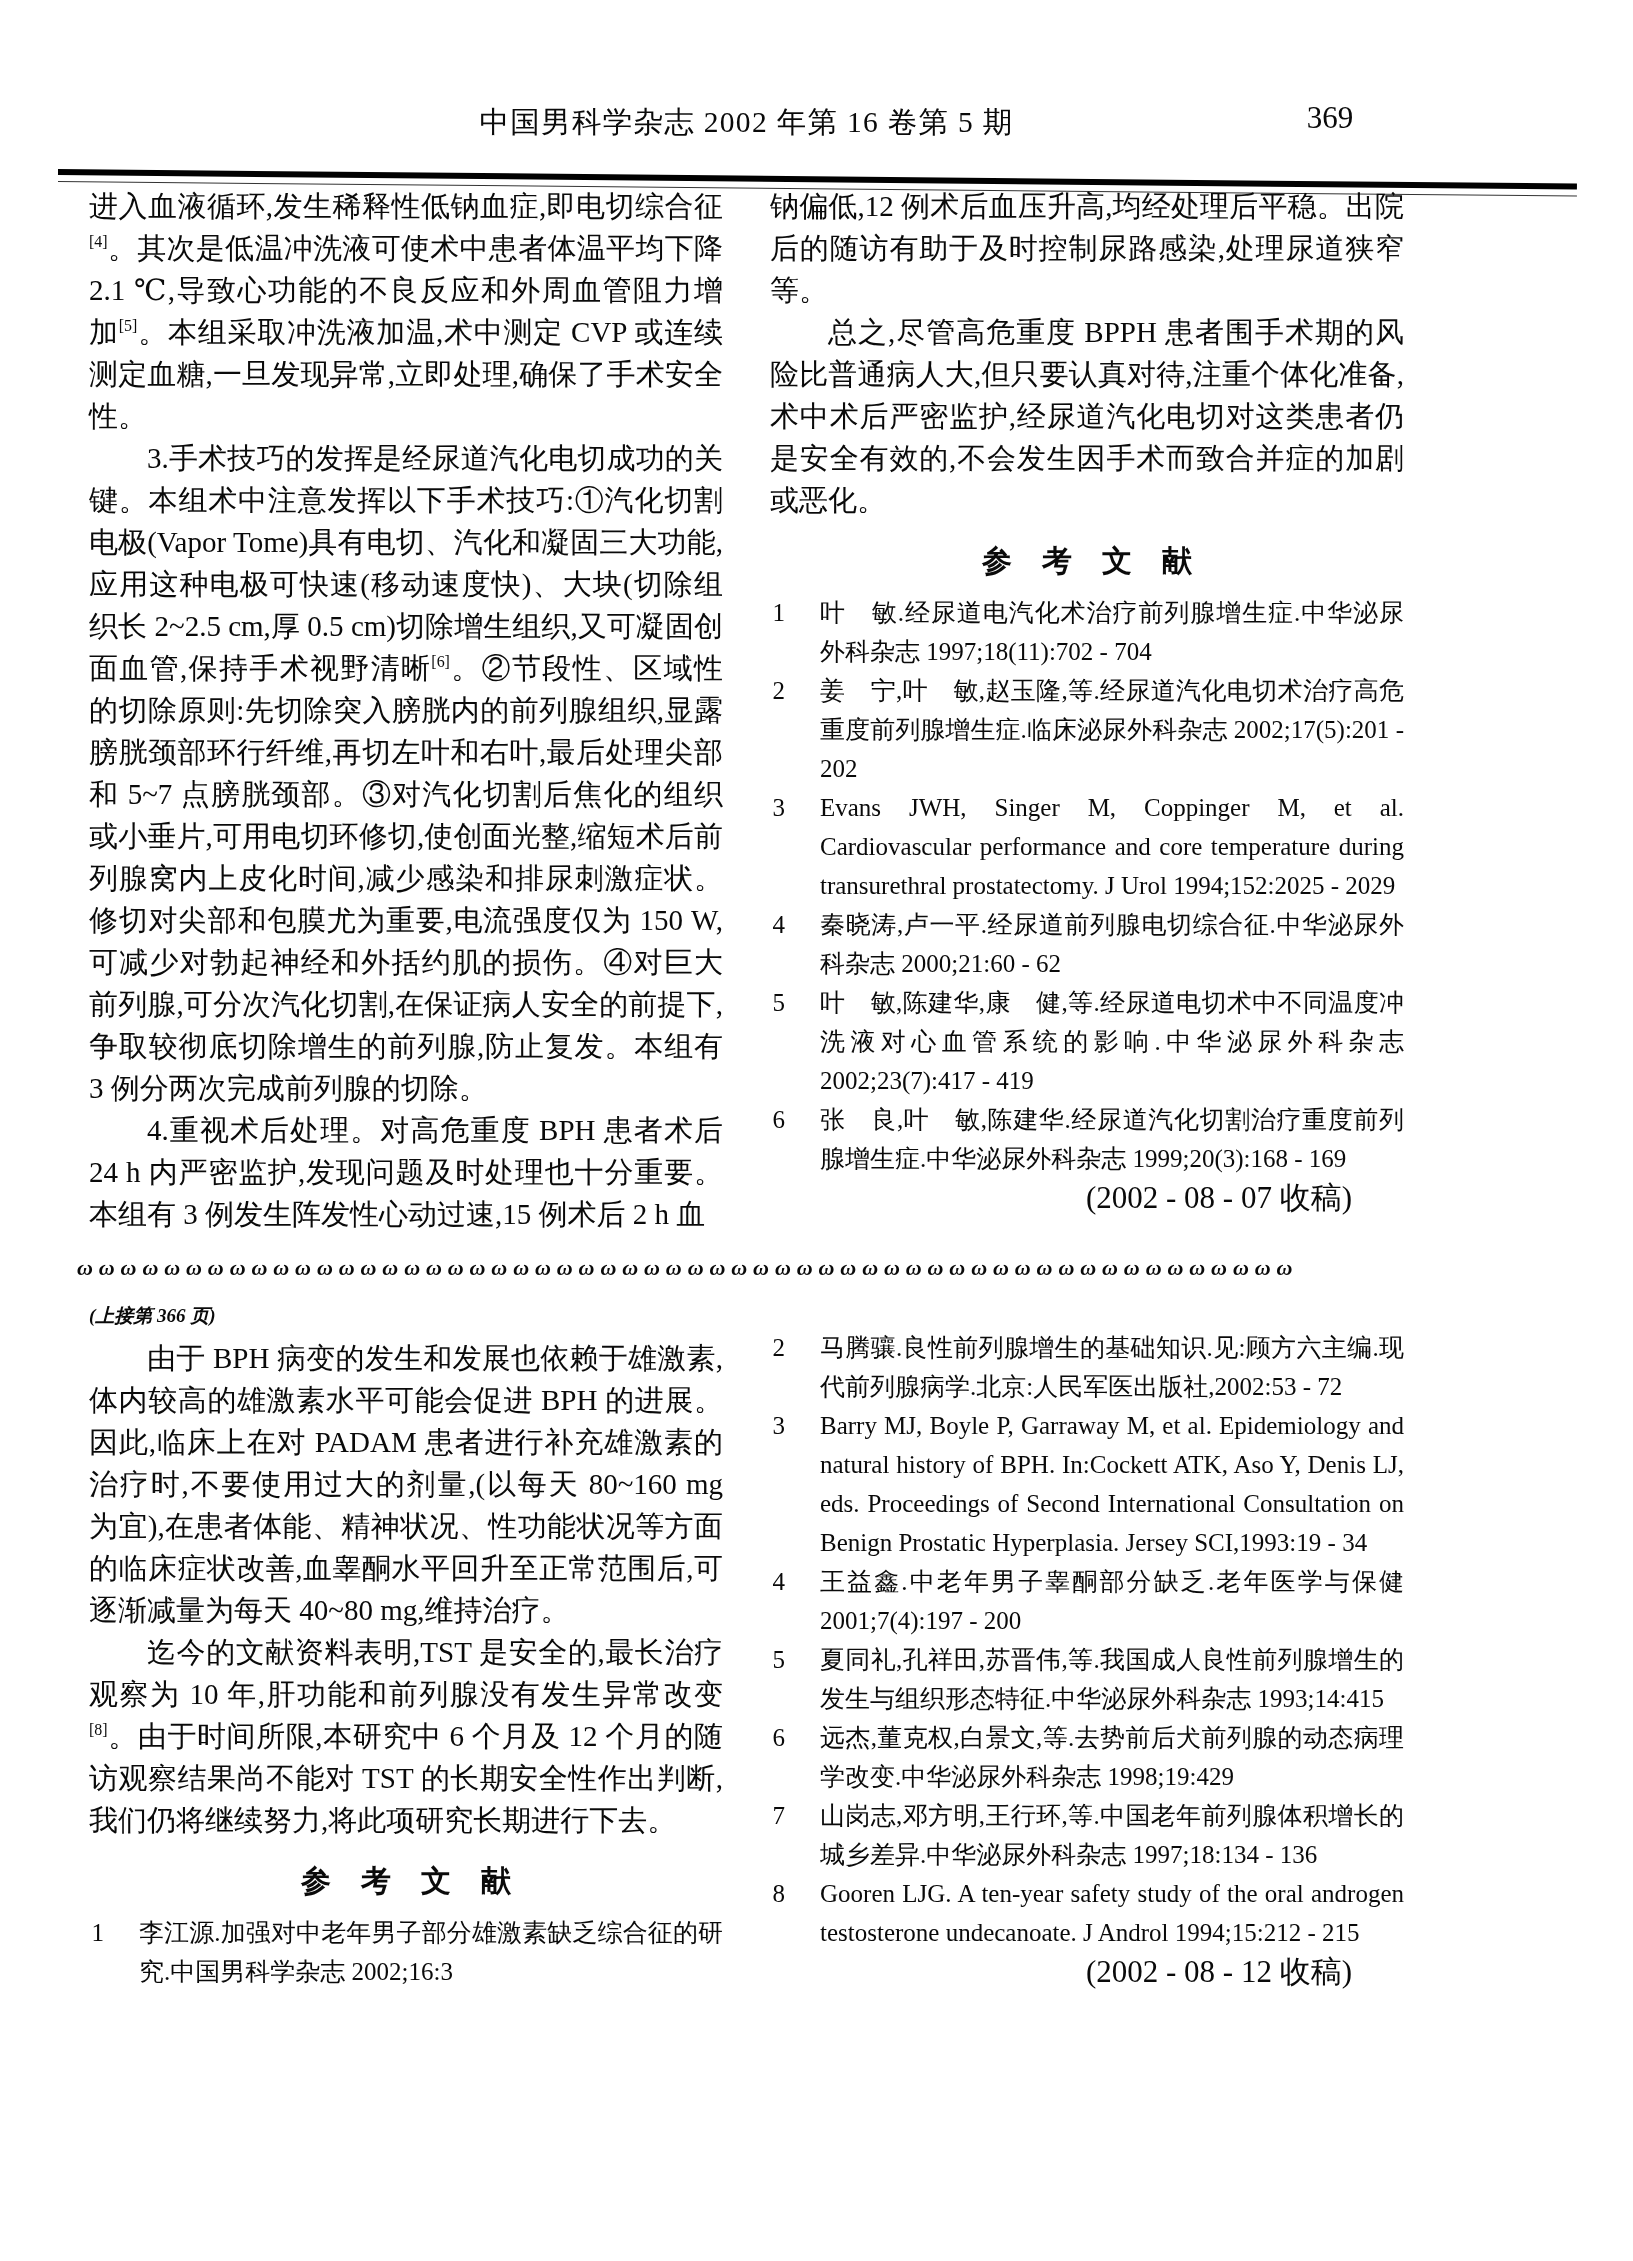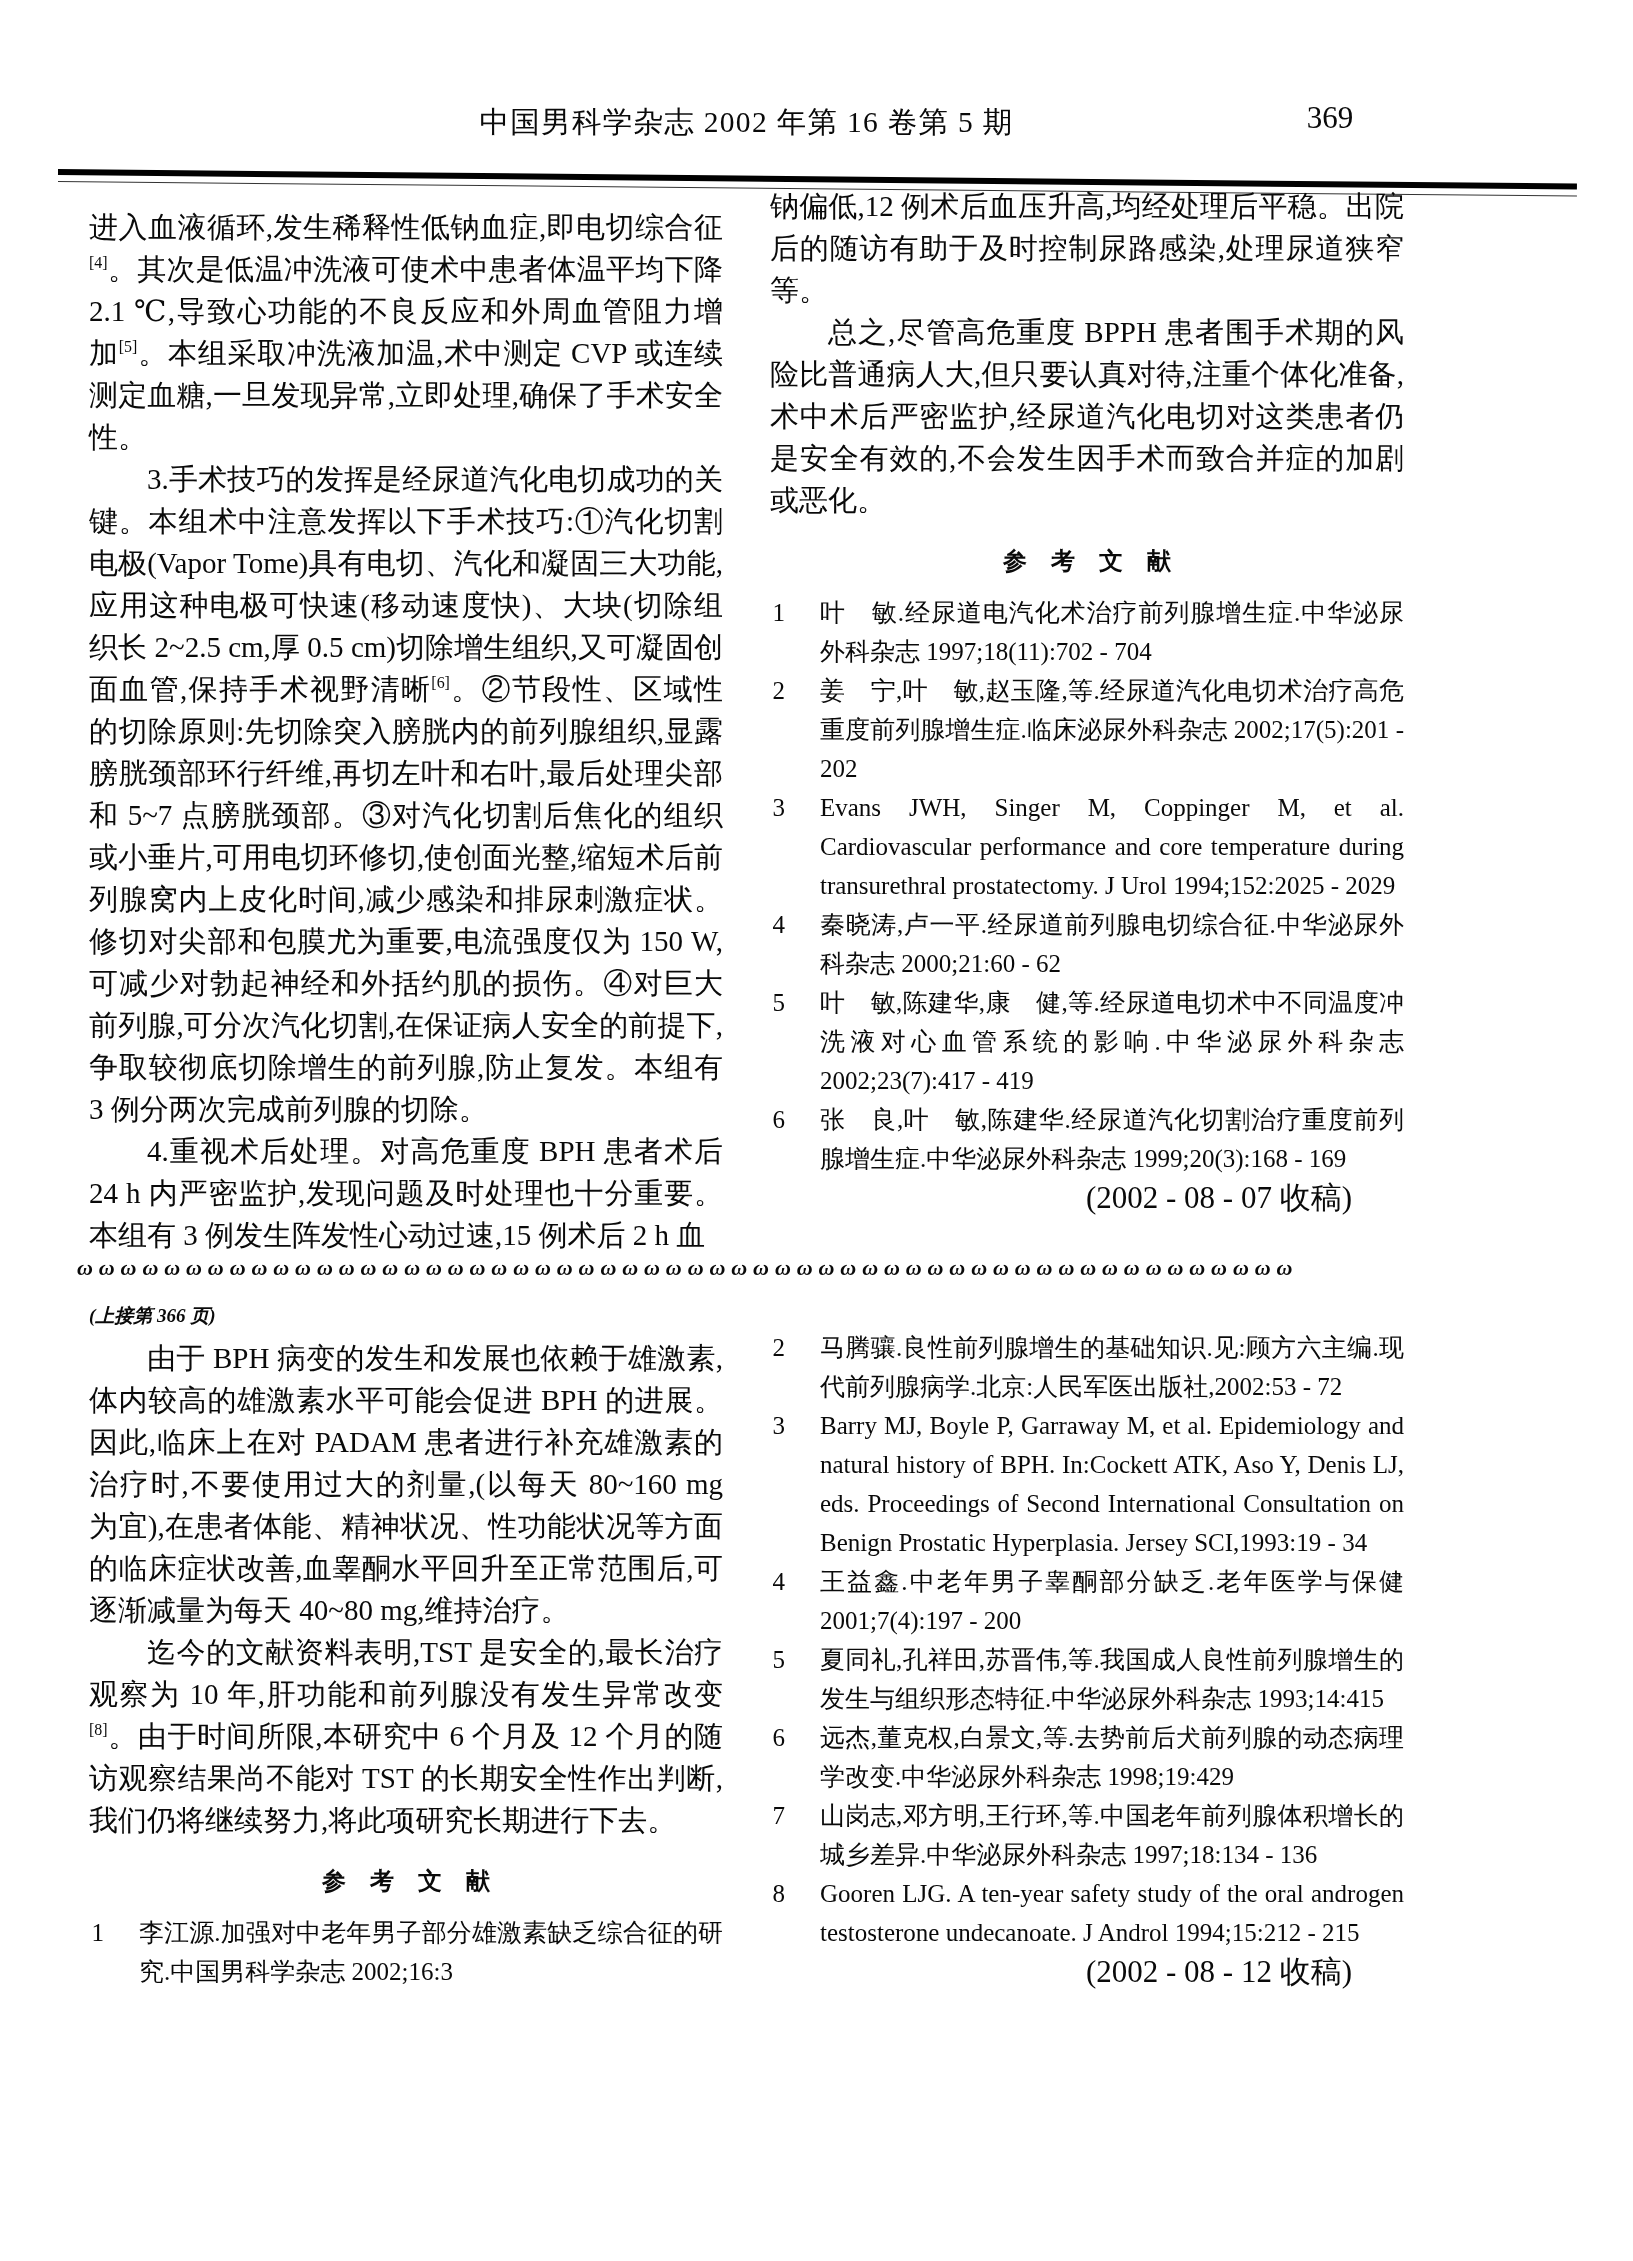--- a/index.html
+++ b/index.html
@@ -27,31 +27,31 @@
   .header-rule-echo{
     position:absolute;top:181px;left:58px;width:1519px;height:1.3px;
     background:#333;transform:rotate(0.55deg);transform-origin:left center;
   }
   
   .col{
     position:absolute;width:634px;
     font-size:29px;line-height:42px;
     text-align:justify;
   }
-  .col-left-top   {left:89px; top:185px;margin-top:21px;}
+  .col-left-top   {left:89px; top:185px;}
   .col-right-top  {left:770px;top:185px;}
   .col-left-bot   {left:89px; top:1295px;}
   .col-right-bot  {left:770px;top:1328px;}
   .para{margin:0;}
   .para.indent{text-indent:2em;}
   sup{font-size:0.55em;line-height:0;vertical-align:super;}
   
   .refs-heading{
     margin:17px 0 9.2px 0;
-    text-align:center;font-weight:bold;font-size:24px;line-height:46px;
+    text-align:center;font-weight:bold;font-size:30px;line-height:46px;
   }
   .ref-list{margin-top:6.5px;font-size:25px;line-height:39px;}
   .ref{position:relative;padding-left:50px;margin:0;}
   .ref-num{position:absolute;left:2.6px;top:0;}
   .received{
     font-size:31px;line-height:39px;text-align:right;padding-right:52px;
   }
   .continued-note{font-weight:bold;font-size:19px;line-height:42px;font-style:italic;}
   
   .wavy-divider{

